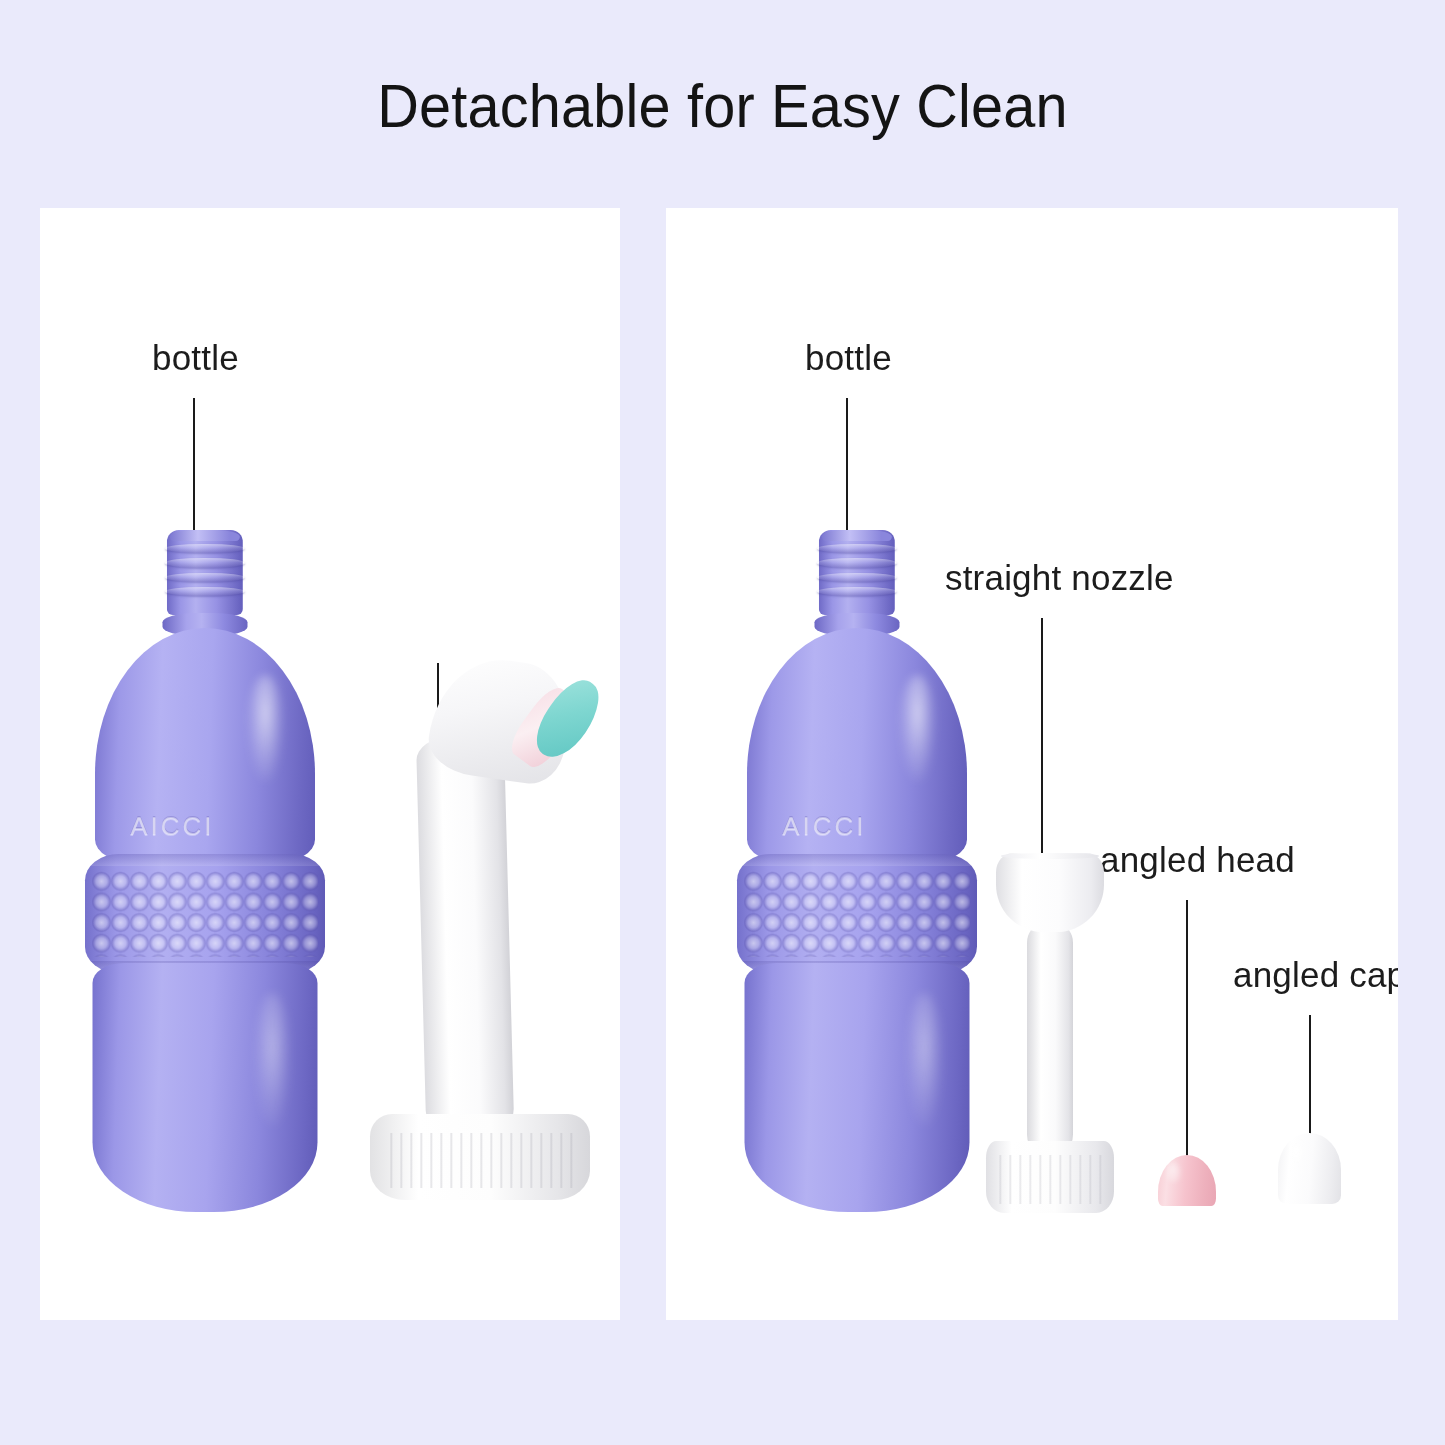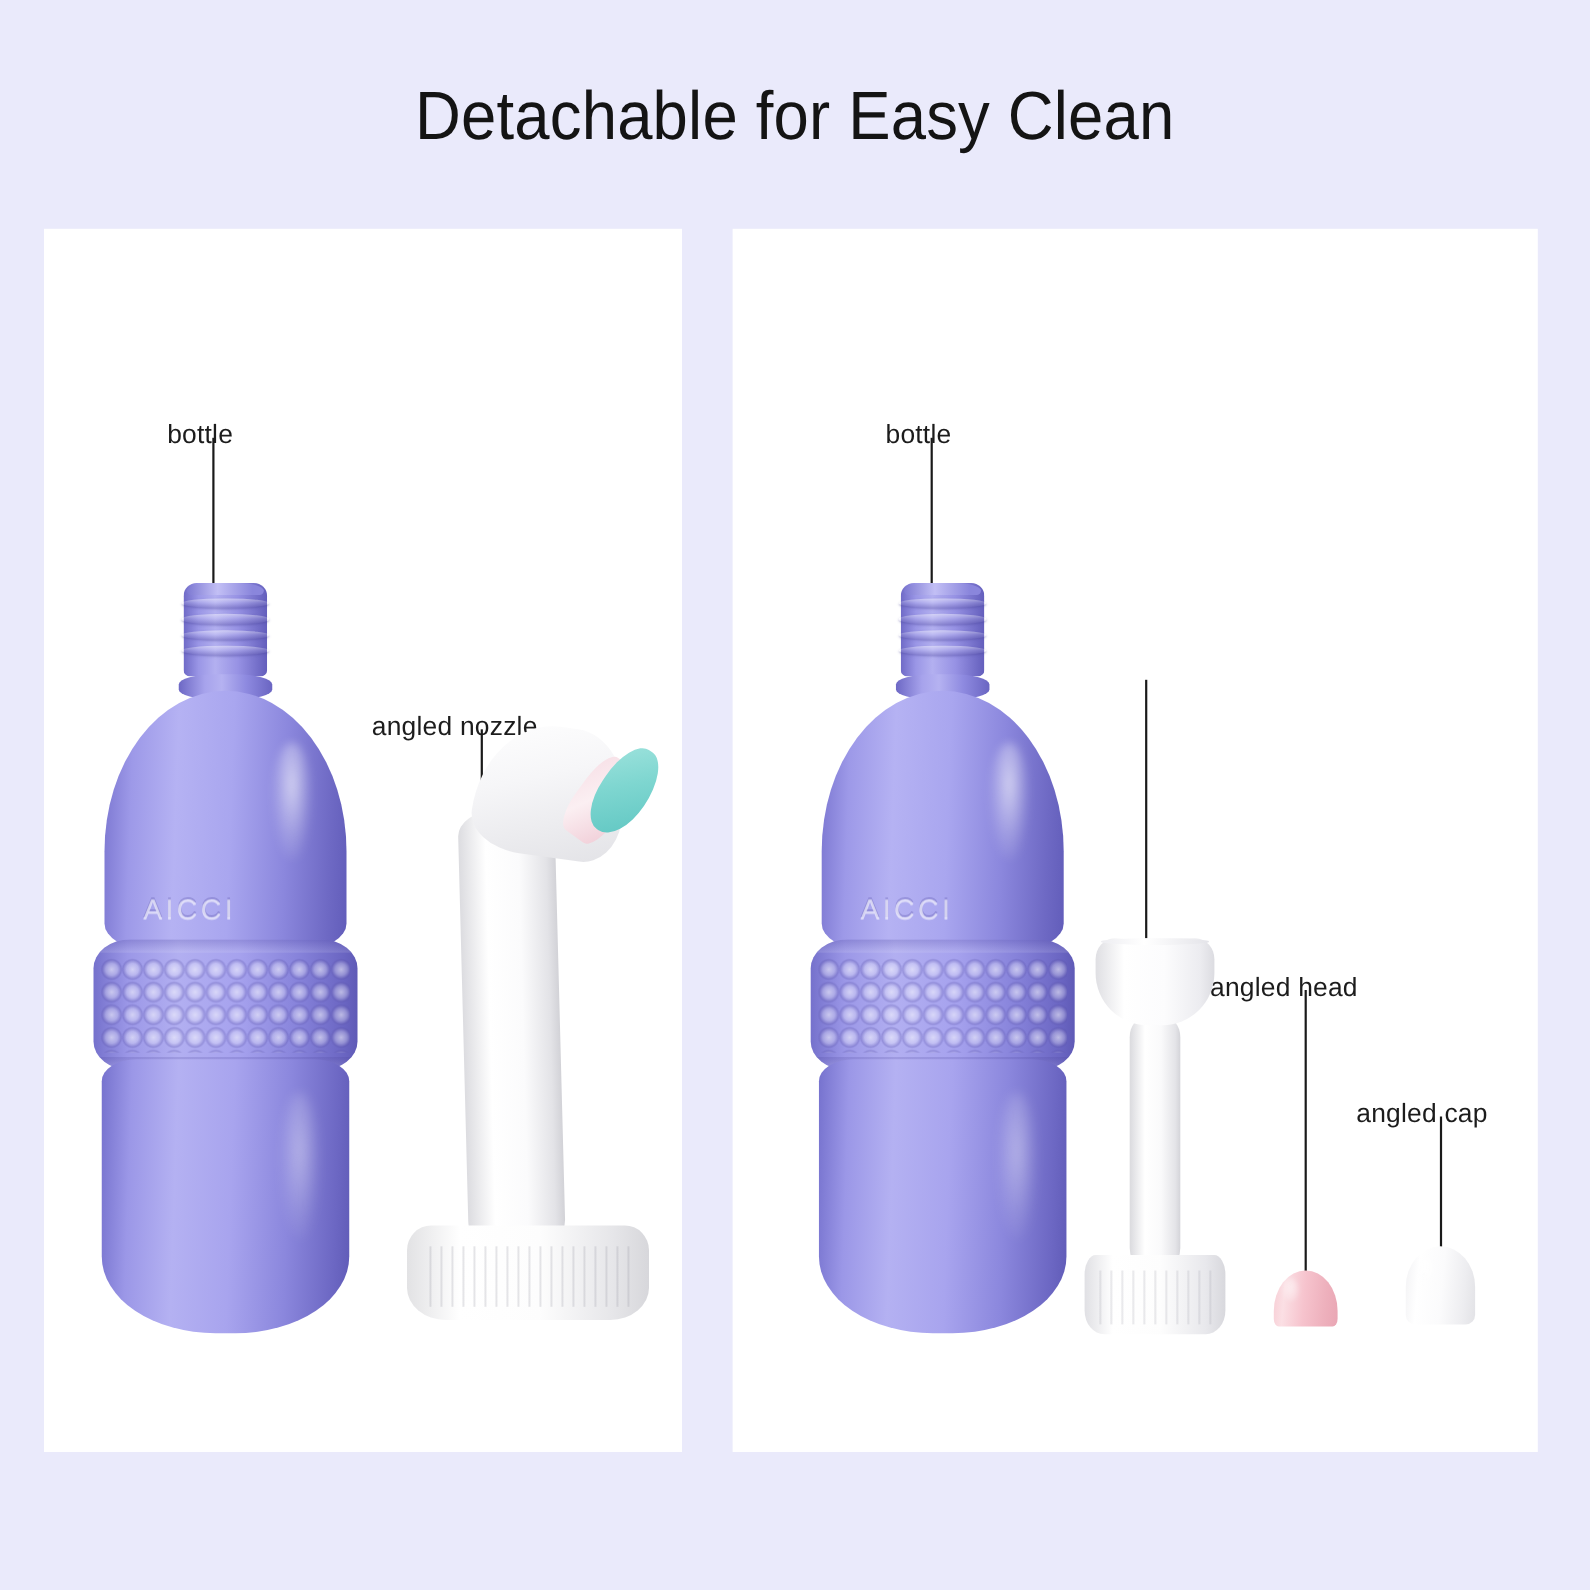--- a/index.html
+++ b/index.html
@@ -41,26 +41,25 @@
     position: absolute;
     background: #ffffff;
     overflow: hidden;
   }
   .panel-left  { left: 40px;  top: 208px; width: 580px; height: 1112px; }
   .panel-right { left: 666px; top: 208px; width: 732px; height: 1112px; }
 
   
   .label {
     position: absolute;
-    font-size: 24px;
+    font-size: 35px;
     color: #1c1c1c;
     font-family: "Liberation Sans", sans-serif;
     white-space: nowrap;
     letter-spacing: 0.2px;
-    margin-top: 44px;
   }
 
   
   .leader {
     position: absolute;
     background: #1a1a1a;
     width: 2px;
     transform-origin: top center;
   }
 
@@ -383,21 +382,20 @@
 
 <div id="stage">
 
   <div class="title">Detachable for Easy Clean</div>
 
   <div class="panel panel-left">
 
     <div class="label" style="left:112px; top:130px;">bottle</div>
     <div class="leader" style="left:153px; top:190px; height:140px;"></div>
 
-    <div class="label" style="left:298px; top:395px;">angled nozzle</div>
     <div class="leader" style="left:397px; top:455px; height:215px;"></div>
 
     <div style="position:absolute; left:40px; top:322px; width:250px; height:682px;">
       <div class="bottle">
         <div class="neck">
           <div class="thread" style="top:16%;"></div>
           <div class="thread" style="top:33%;"></div>
           <div class="thread" style="top:50%;"></div>
           <div class="thread" style="top:67%;"></div>
         </div>
@@ -427,20 +425,21 @@
       </div>
     </div>
 
   </div>
 
   <div class="panel panel-right">
 
     <div class="label" style="left:139px; top:130px;">bottle</div>
     <div class="leader" style="left:180px; top:190px; height:140px;"></div>
 
+    <div class="label" style="left:279px; top:350px;">straight nozzle</div>
     <div class="leader" style="left:375px; top:410px; height:245px;"></div>
 
     <div class="label" style="left:434px; top:632px;">angled head</div>
     <div class="leader" style="left:520px; top:692px; height:265px;"></div>
 
     <div class="label" style="left:567px; top:747px;">angled cap</div>
     <div class="leader" style="left:643px; top:807px; height:120px;"></div>
 
     <div style="position:absolute; left:66px; top:322px; width:250px; height:682px;">
       <div class="bottle">

